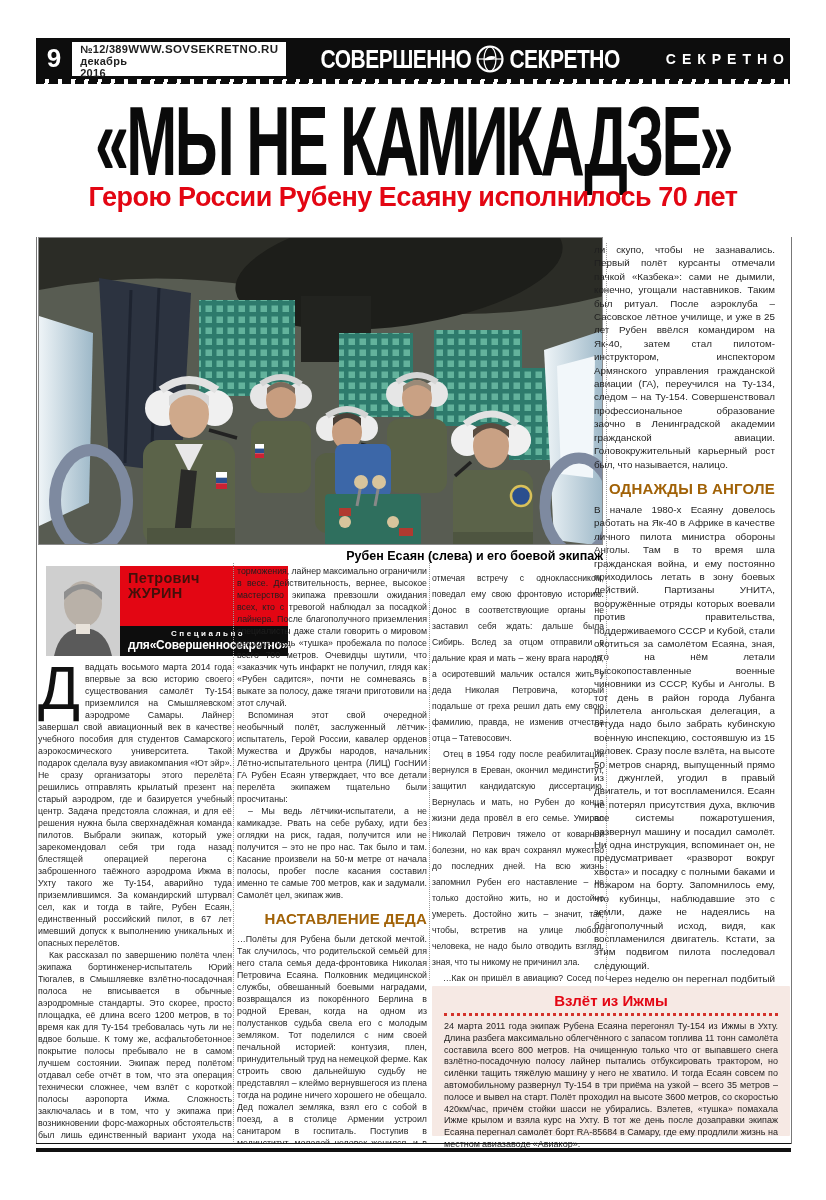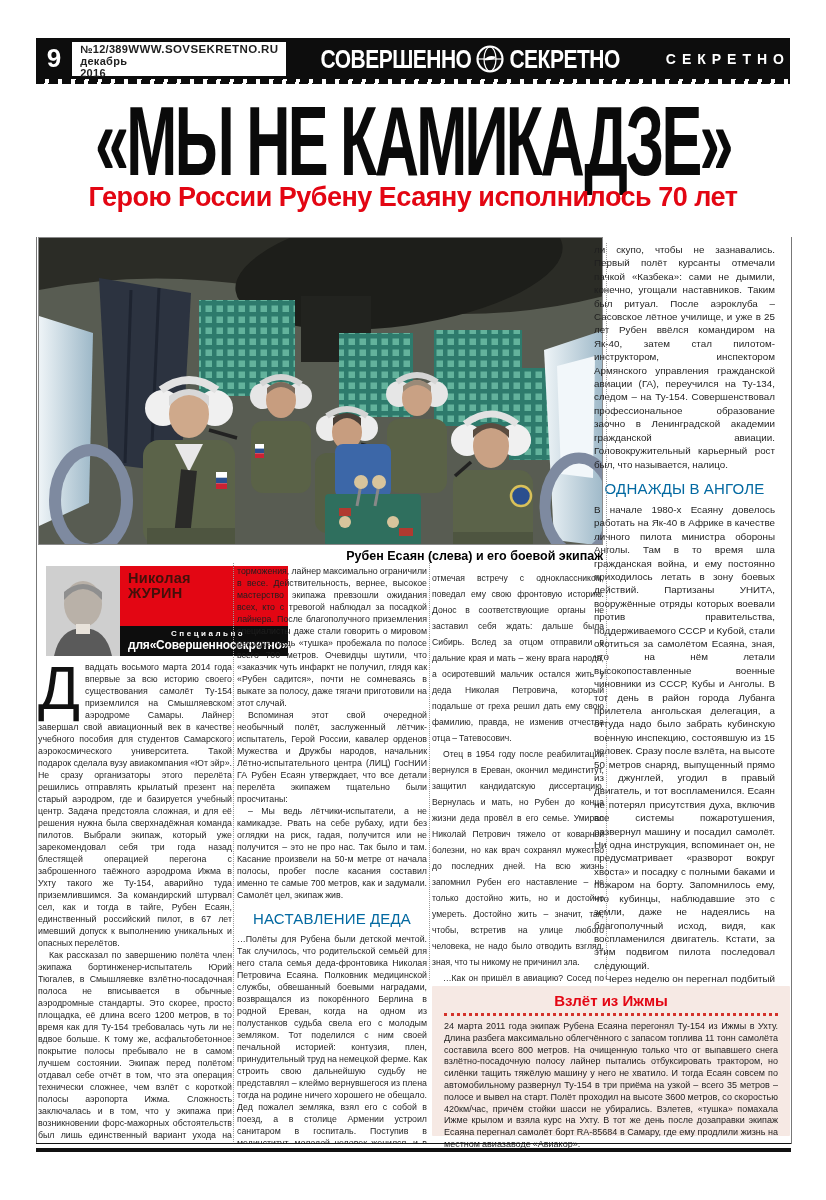--- a/index.html
+++ b/index.html
@@ -42,22 +42,22 @@
   .a-black .t2{font-size:12px;font-weight:bold;letter-spacing:-.2px;}
   
   .col{position:absolute;overflow:hidden;text-align:justify;word-spacing:-.4px;}
   .col p{margin:0;}
   .ind{text-indent:11px;}
   .c1{left:38px;top:661px;width:194px;height:483px;font-size:8.8px;line-height:12px;}
   .c2{left:237px;top:565px;width:190px;height:579px;font-size:8.8px;line-height:12px;}
   .c3{left:432px;top:570px;width:172px;height:413px;font-size:8.6px;line-height:16px;}
   .c4{left:594px;top:243px;width:181px;height:741px;font-size:9.8px;line-height:13.4px;}
   .dropcap{float:left;font-size:62px;line-height:50px;padding:2px 5px 0 0;color:#111;}
-  .xhead{font-size:15px;font-weight:normal;letter-spacing:.2px;color:#0369a1;
-         margin:9px 0 6px 0 !important;text-align:center;line-height:17px;}
+  .xhead{font-size:15px;font-weight:bold;letter-spacing:.2px;color:#a16207;
+         margin:9px 0 6px 0 !important;text-align:right;line-height:17px;}
   
   .sbox{position:absolute;left:432px;top:986px;width:358px;height:150px;background:#f6e9e4;
         border-radius:1px;box-sizing:border-box;padding:6px 12px 0 12px;}
   .sbox .title{text-align:center;color:#e30613;font-weight:bold;font-size:15px;}
   .sbox .dots{border-bottom:3px dotted #d3322a;margin:3px 0 5px 0;height:1px;}
   .sbox .txt{font-size:9px;line-height:11.8px;text-align:justify;word-spacing:-.4px;color:#222;}
   
   .vrule{position:absolute;width:0;border-left:1px dotted #9a9a9a;}
   .vr-l{left:36px;top:237px;height:907px;border-left:1px solid #777;}
   .vr-r{left:791px;top:237px;height:907px;border-left:1px solid #777;}
@@ -200,21 +200,21 @@
       <svg width="74" height="90" viewBox="0 0 74 90">
         <rect width="74" height="90" fill="#cfcfcf"></rect>
         <ellipse cx="37" cy="38" rx="19" ry="23" fill="#b9b1a8"></ellipse>
         <path d="M18,34 Q37,12 56,34 L56,26 Q37,10 18,26z" fill="#8f8f8f"></path>
         <path d="M8,90 Q14,62 37,62 Q60,62 66,90z" fill="#5a5a5a"></path>
         <rect x="30" y="58" width="14" height="10" fill="#e8e2da"></rect>
       </svg>
     </div>
     <div class="a-right">
       <div class="a-red">
-        <div>Николая</div>
+        <div>Петрович</div>
         <div>ЖУРИН</div>
       </div>
       <div class="a-black">
         <div class="t1">Специально</div>
         <div class="t2">для«Совершенносекретно»</div>
       </div>
     </div>
   </div>
 
   <div class="col c1">

